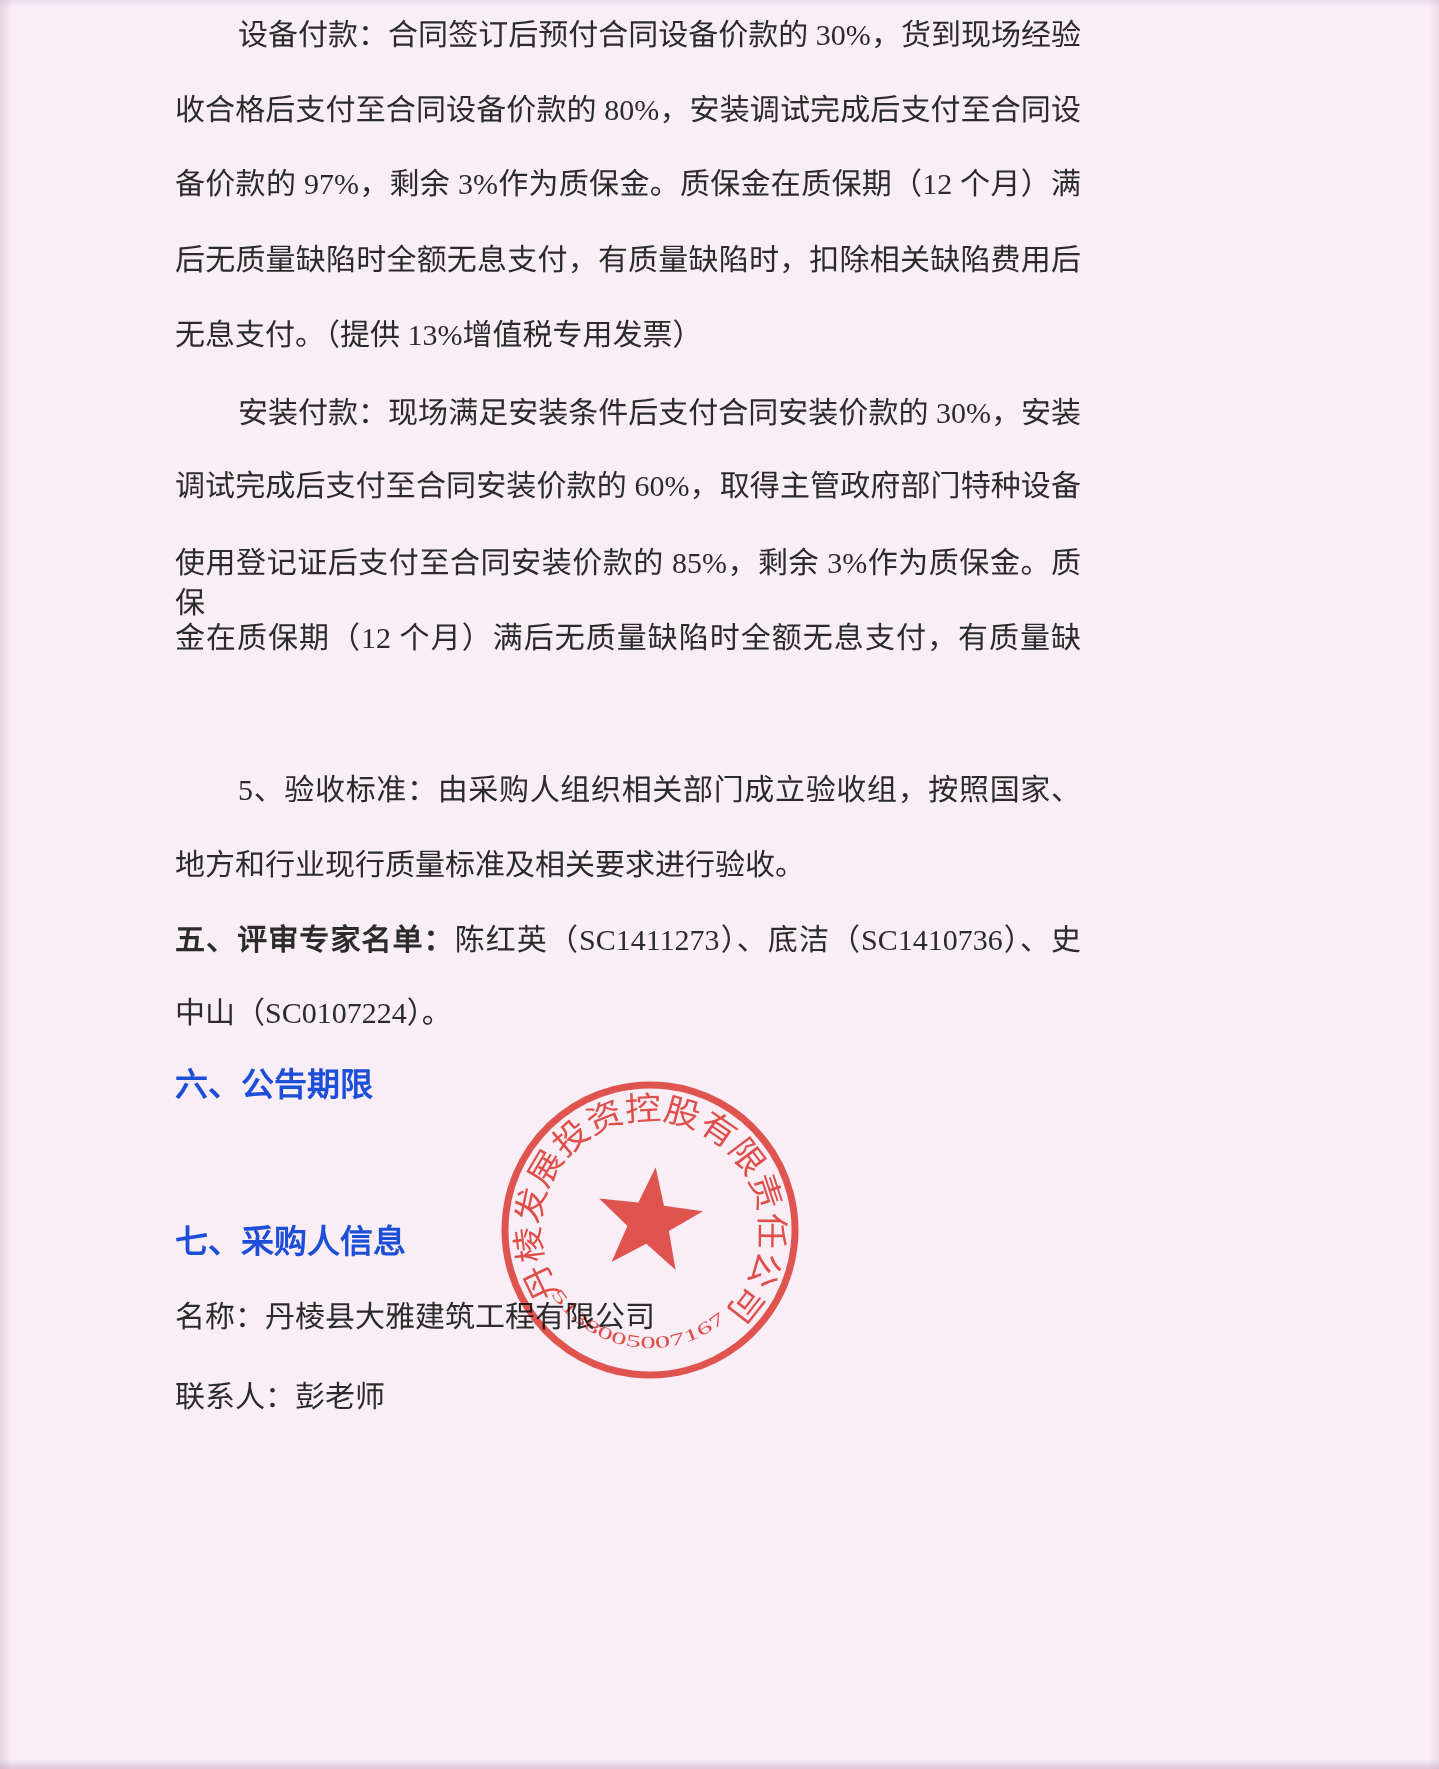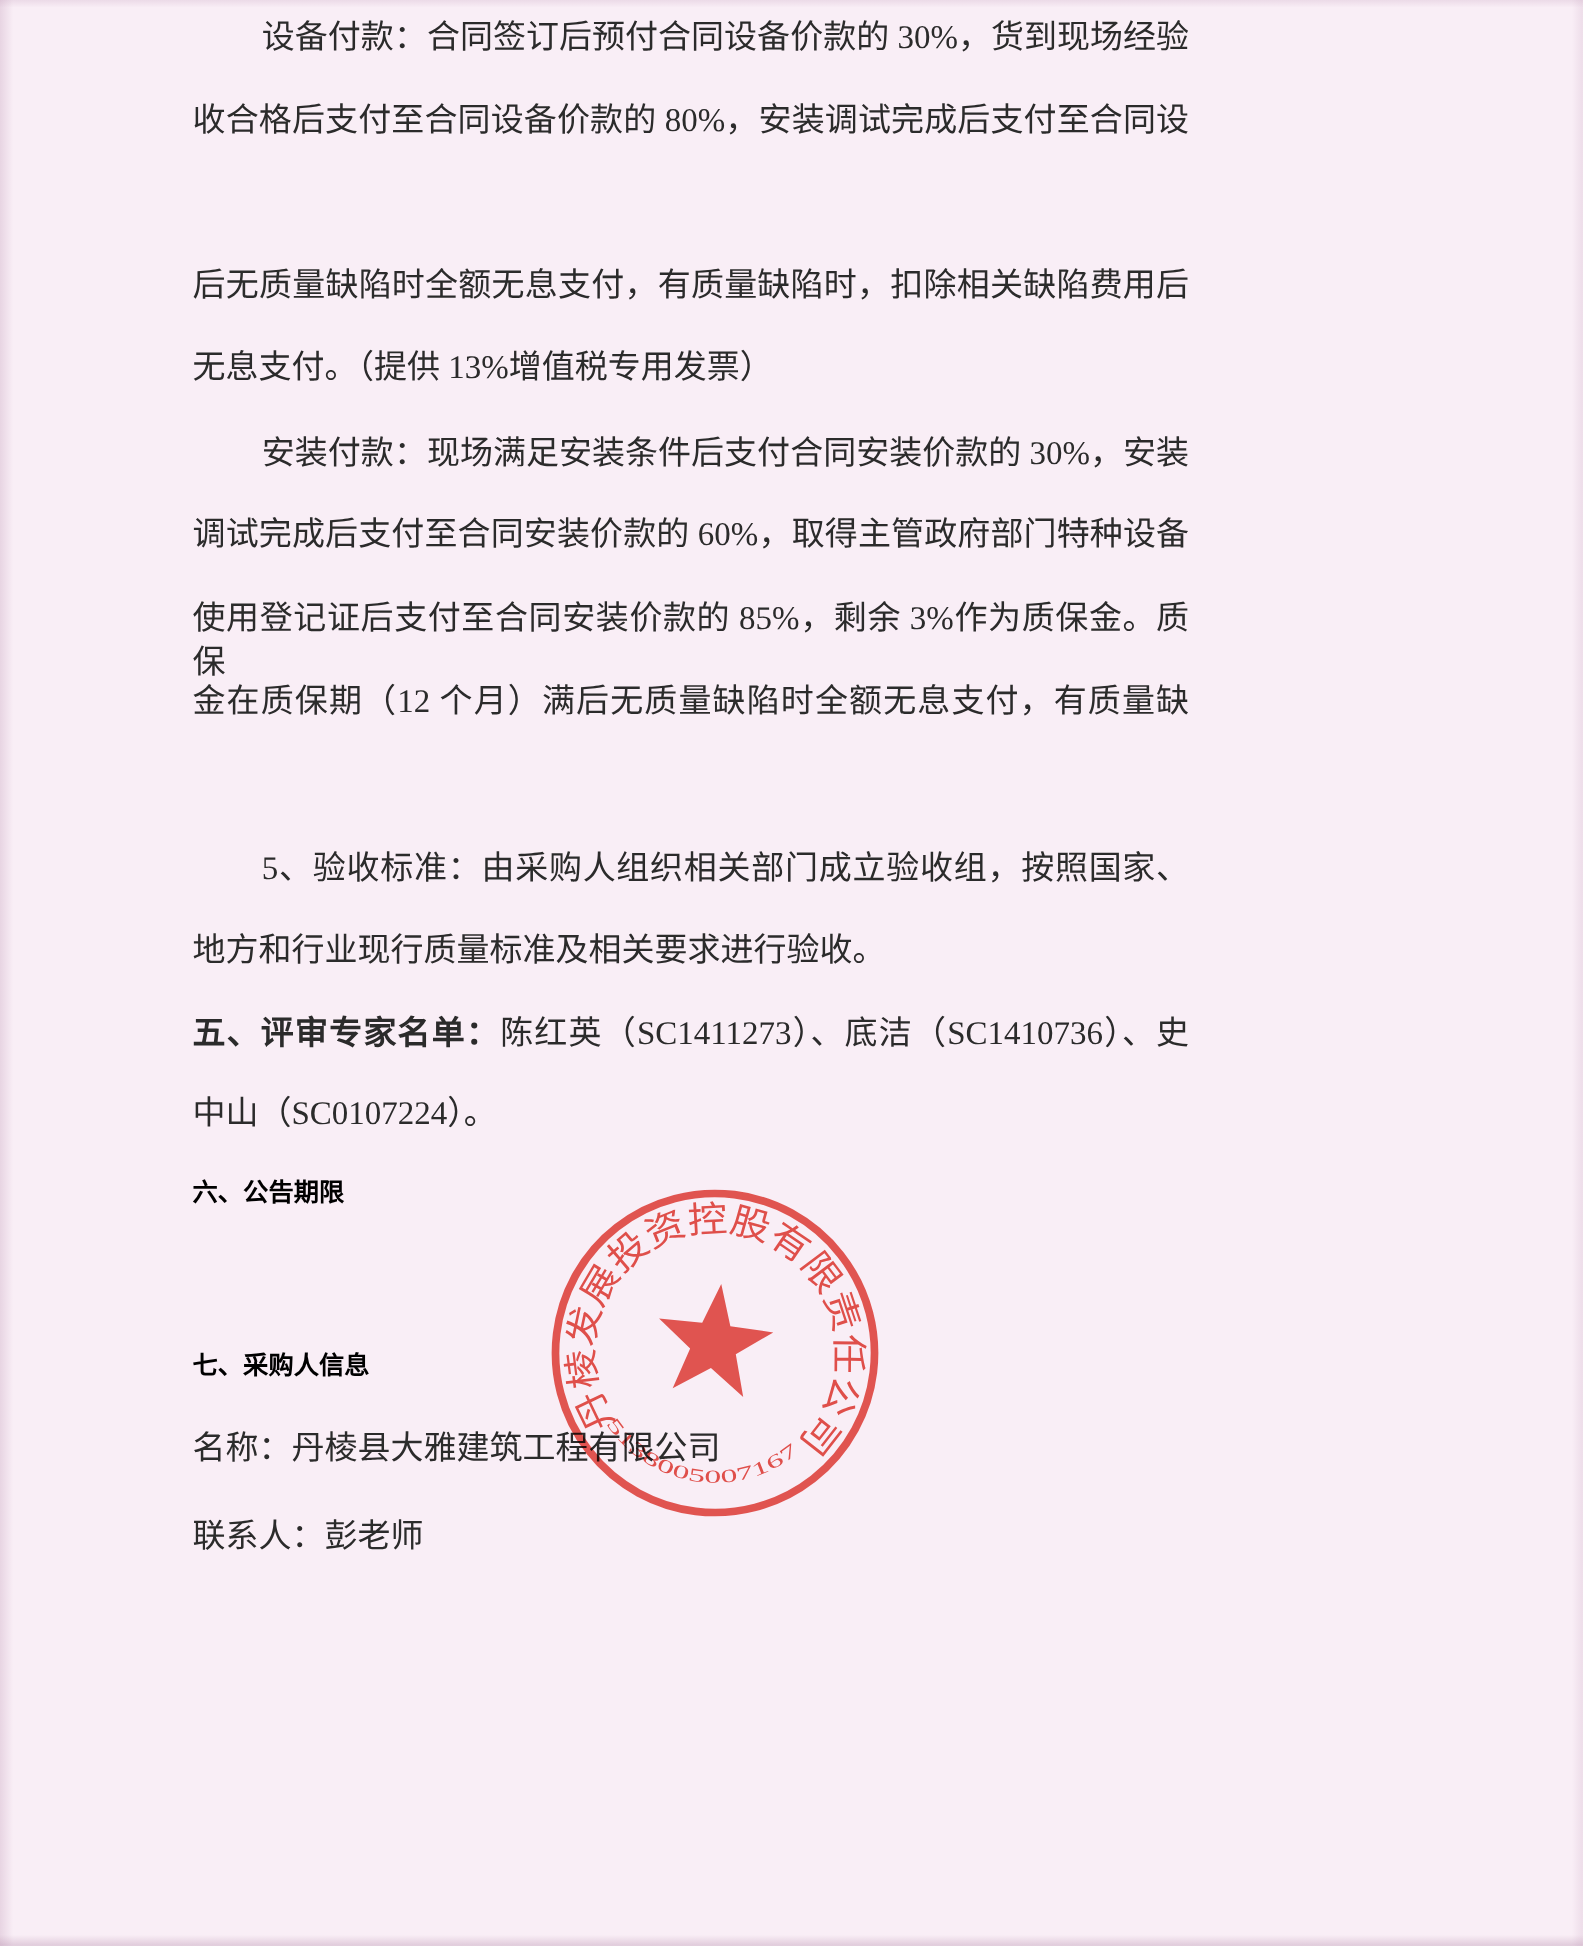--- a/index.html
+++ b/index.html
@@ -18,36 +18,37 @@
   .edge.bottom{left:0;right:0;bottom:0;height:10px;background:linear-gradient(to top,rgba(176,134,166,.35),rgba(176,134,166,0));}
 
   .ln{
     position:absolute;left:175px;width:906px;
     font-size:30px;line-height:40px;color:#2b2b2b;
     white-space:normal;
   }
   .ind{padding-left:63px;width:843px;}
   .jst{text-align:justify;text-align-last:justify;}
   .hei{font-family:"Liberation Sans","DejaVu Sans",sans-serif;font-weight:700;}
-  .ln.head{font-size:23px;color:#000000;font-family:Liberation Serif, serif;}
+  .ln.head{font-size:33px;color:#1d4ed8;}
 
   .stamp{
     position:absolute;left:0;top:0;
     mix-blend-mode:multiply;
     pointer-events:none;
   }
   .stamp text{font-family:"Liberation Serif","DejaVu Serif",serif;}
 </style>
 </head>
 <body>
 
 <div class="page">
 
   <div class="ln ind jst" style="top:15px">设备付款：合同签订后预付合同设备价款的 30%，货到现场经验</div>
   <div class="ln jst" style="top:90px">收合格后支付至合同设备价款的 80%，安装调试完成后支付至合同设</div>
+  <div class="ln jst" style="top:164px">备价款的 97%，剩余 3%作为质保金。质保金在质保期（12 个月）满</div>
   <div class="ln jst" style="top:240px">后无质量缺陷时全额无息支付，有质量缺陷时，扣除相关缺陷费用后</div>
   <div class="ln" style="top:315px">无息支付。（提供 13%增值税专用发票）</div>
 
   <div class="ln ind jst" style="top:393px">安装付款：现场满足安装条件后支付合同安装价款的 30%，安装</div>
   <div class="ln jst" style="top:466px">调试完成后支付至合同安装价款的 60%，取得主管政府部门特种设备</div>
   <div class="ln jst" style="top:543px">使用登记证后支付至合同安装价款的 85%，剩余 3%作为质保金。质保</div>
   <div class="ln jst" style="top:618px">金在质保期（12 个月）满后无质量缺陷时全额无息支付，有质量缺</div>
 
   <div class="ln ind jst" style="top:770px">5、验收标准：由采购人组织相关部门成立验收组，按照国家、</div>
   <div class="ln" style="top:845px">地方和行业现行质量标准及相关要求进行验收。</div>

